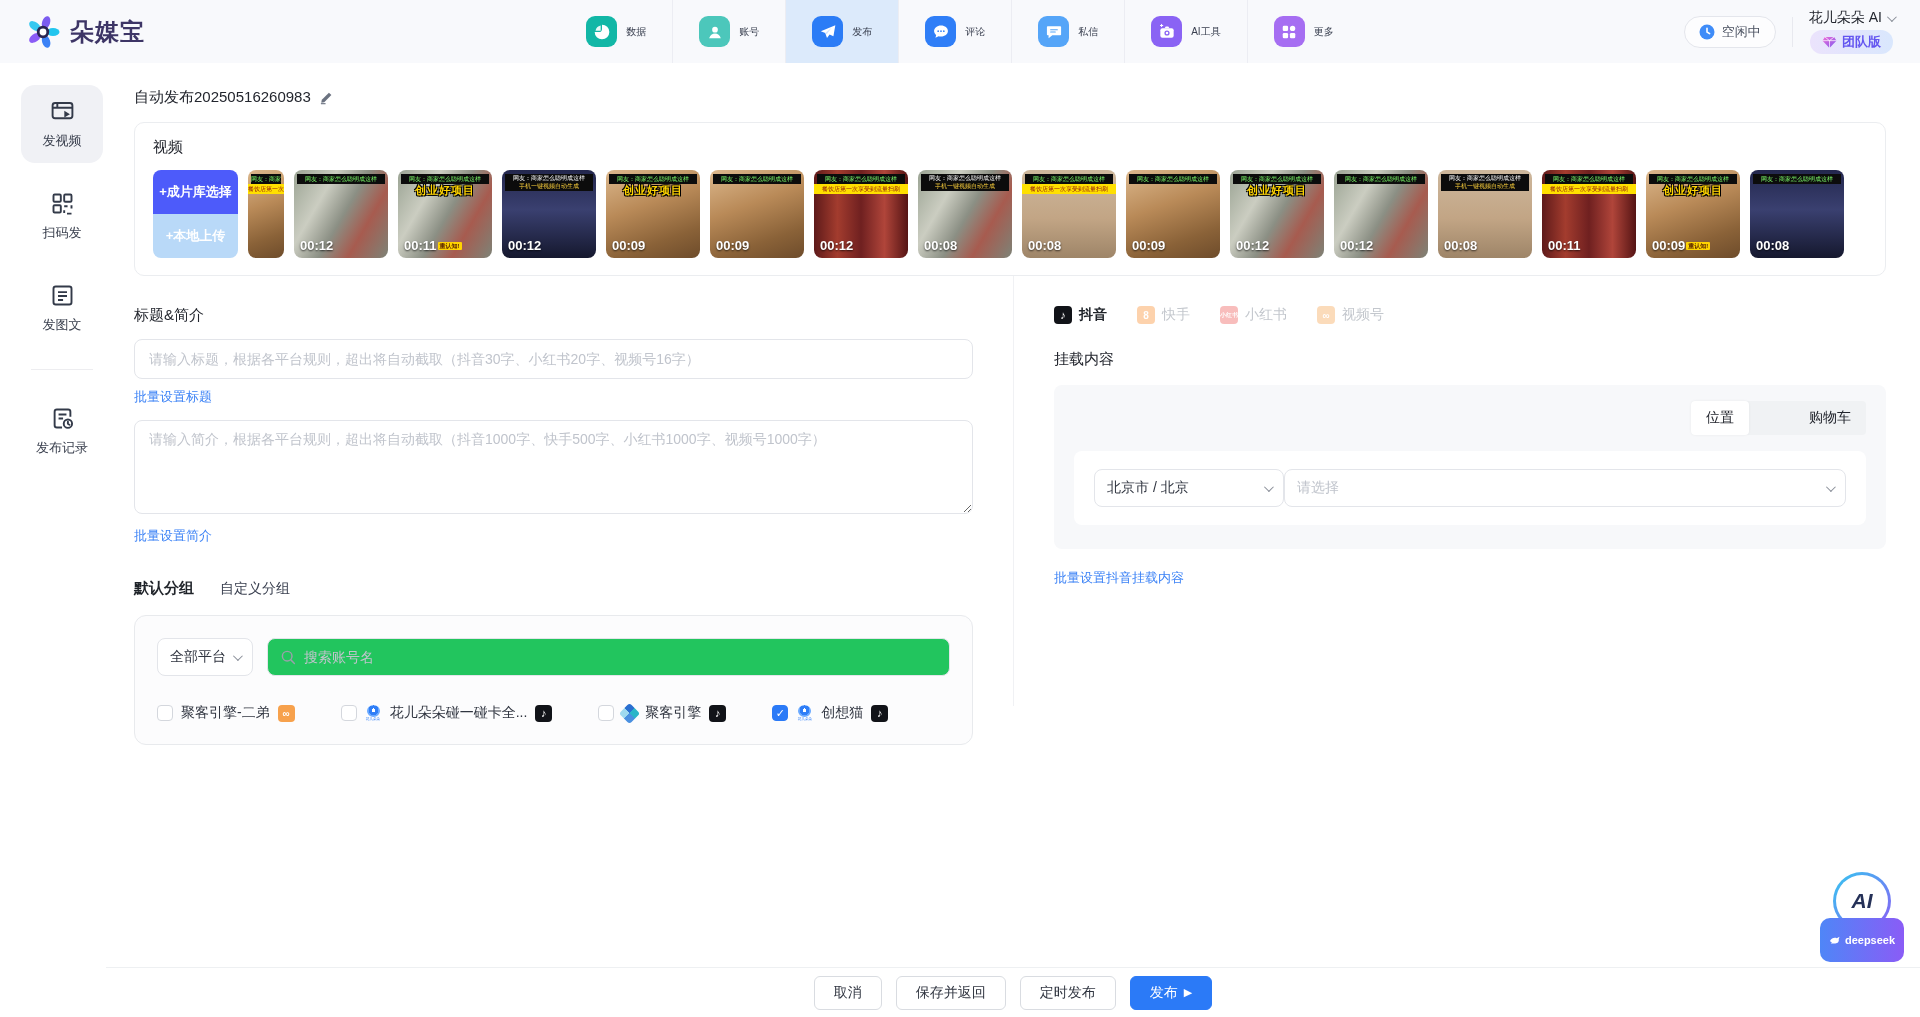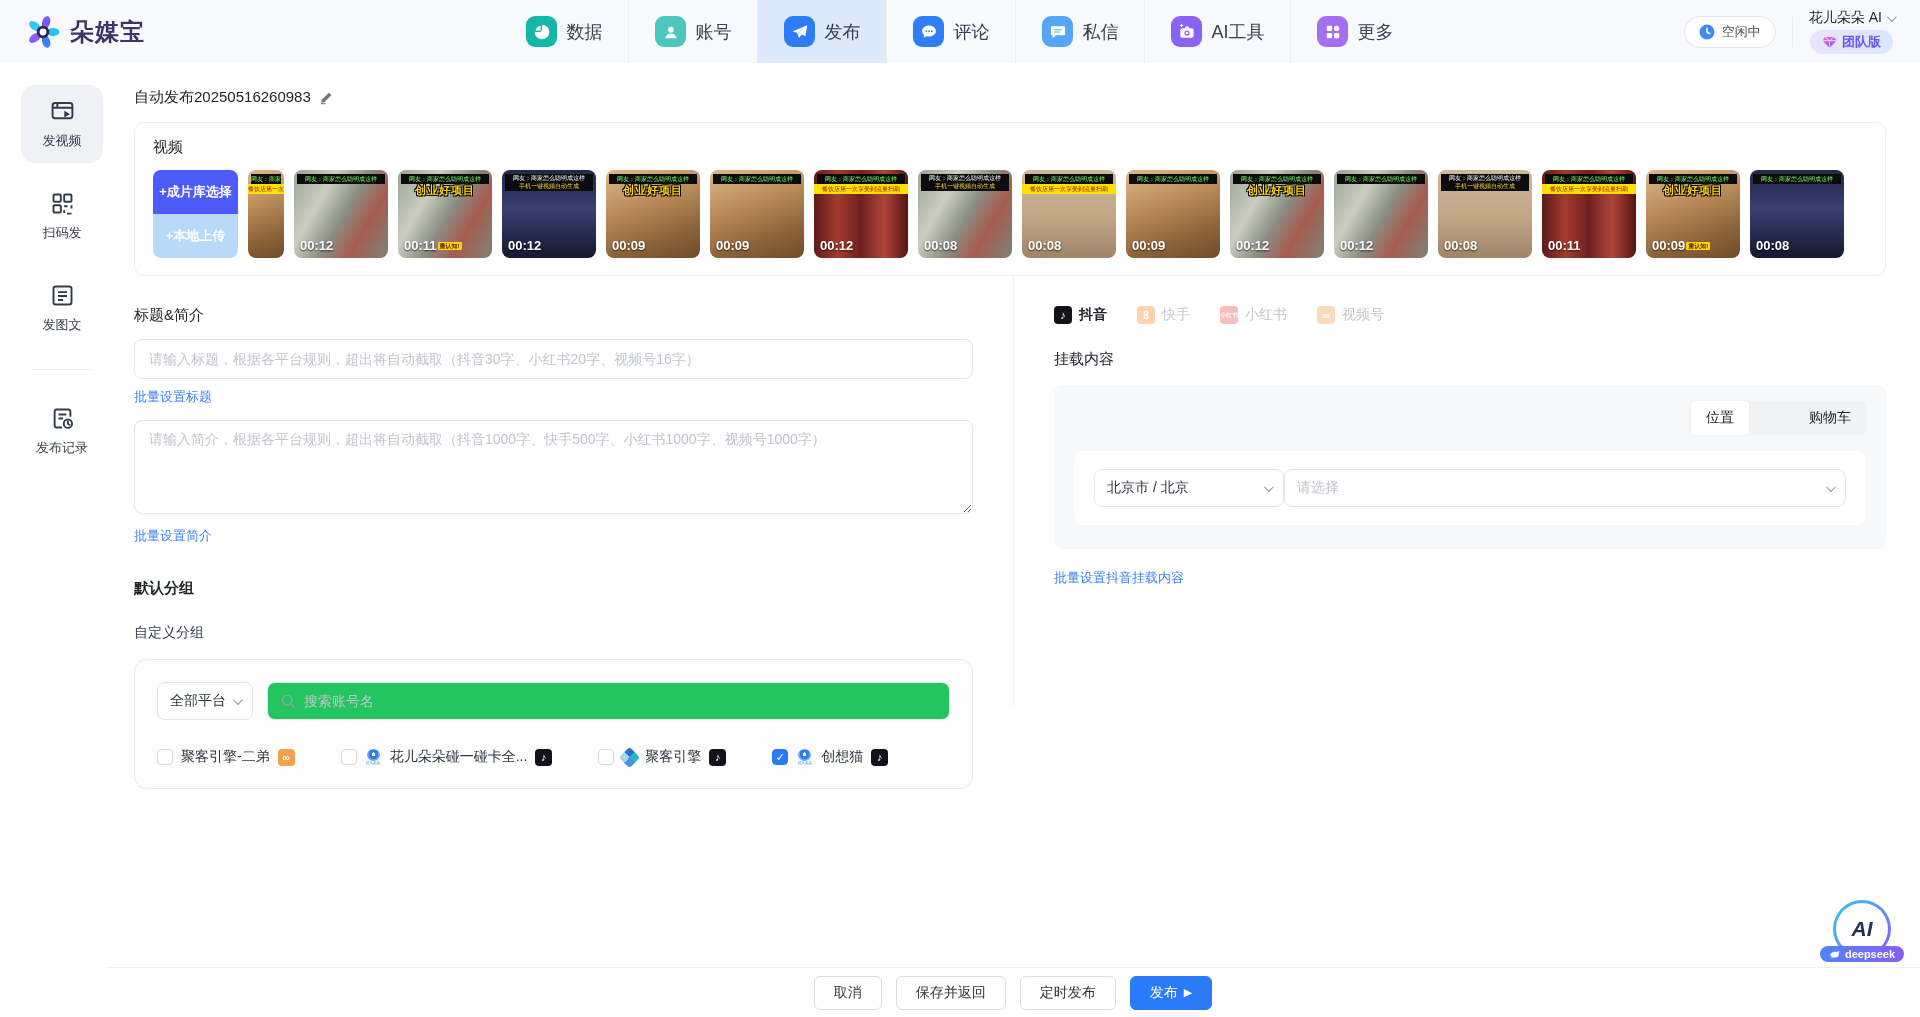--- a/index.html
+++ b/index.html
@@ -8,21 +8,21 @@
   
   .navbar { position:absolute; top:0; left:0; right:0; height:63px; background:#f8f9fc; display:flex; align-items:center; padding:0 26px; z-index:5; }
   .logo { display:flex; align-items:center; gap:10px; min-width:230px; }
   .logo-text { font-size:24px; font-weight:bold; color:#3d3566; letter-spacing:1px; }
   .nav { display:flex; align-items:stretch; height:63px; margin:0 auto; }
   .nav-item { position:relative; display:flex; align-items:center; gap:9px; padding:0 26px; cursor:pointer; }
   .nav-item + .nav-item { border-left:1px solid #ecedf3; }
   .nav-item.active { background:#dceafb; }
   .nav-ico { width:31px; height:31px; border-radius:9px; display:flex; align-items:center; justify-content:center; }
   .nav-ico svg { width:20px; height:20px; }
-  .nav-label { font-size:18px; color:#3a4050; }
+  .nav-label { font-size:10px; color:#3a4050; }
   .hot-badge { position:absolute; top:3px; left:30px; background:linear-gradient(90deg,#fb4a6b,#fb3d58); color:#fff; font-size:9px; font-weight:bold; font-style:italic; padding:2px 8px 2px 5px; border-radius:9px; display:flex; align-items:center; gap:2px; box-shadow:0 1px 3px rgba(251,61,88,.4); }
   .hot-badge svg { width:9px; height:9px; }
   .nav-right { display:flex; align-items:center; gap:16px; margin-left:20px; }
   .status-pill { display:flex; align-items:center; gap:7px; border:1px solid #e4e6ec; background:#fdfdfe; border-radius:17px; padding:6px 14px; font-size:13px; color:#4a5160; cursor:pointer; }
   .status-pill svg { width:16px; height:16px; }
   .nav-vline { width:1px; height:30px; background:#e8e9ef; }
   .account-block { display:flex; flex-direction:column; align-items:center; gap:3px; cursor:pointer; }
   .account-row { display:flex; align-items:center; gap:5px; font-size:14px; color:#23262e; }
   .chev { width:7px; height:7px; border-right:1.5px solid #8a8f99; border-bottom:1.5px solid #8a8f99; transform:rotate(45deg) translateY(-2px); display:inline-block; }
   .plan-pill { display:flex; align-items:center; gap:5px; background:linear-gradient(90deg,#ebe3fc,#d9e7fd); border-radius:12px; padding:3px 12px; font-size:13px; font-weight:bold; color:#6355f0; }
@@ -65,21 +65,21 @@
   .columns { display:flex; align-items:flex-start; }
   .col-left { width:839px; }
   .col-right { flex:1; margin-left:40px; border-left:1px solid #f0f1f4; padding-left:40px; min-height:430px; }
 
   .form-heading { margin-top:30px; font-size:15px; color:#23262e; }
   .text-input { margin-top:14px; width:100%; height:40px; border:1px solid #e3e5ea; border-radius:8px; padding:0 14px; font-size:14px; color:#303540; outline:none; font-family:inherit; }
   .text-input::placeholder, .textarea::placeholder { color:#c0c4cc; }
   .link { display:inline-block; margin-top:9px; font-size:13px; color:#3b82f6; cursor:pointer; }
   .textarea { margin-top:14px; width:100%; height:94px; border:1px solid #e3e5ea; border-radius:8px; padding:10px 14px; font-size:14px; color:#303540; outline:none; resize:vertical; font-family:inherit; }
 
-  .group-tabs { margin-top:34px; display:flex; gap:26px; align-items:flex-start;flex-direction:column; }
+  .group-tabs { margin-top:34px; display:flex; gap:26px; align-items:center; }
   .group-tab { font-size:14px; color:#3a4050; cursor:pointer; }
   .group-tab.active { font-weight:bold; font-size:15px; color:#1f2329; }
   .acct-panel { margin-top:17px; border:1px solid #e8eaed; border-radius:12px; background:#fcfcfd; padding:22px; }
   .acct-filter-row { display:flex; gap:14px; }
   .select { height:38px; border:1px solid #e3e5ea; border-radius:8px; background:#fff; display:flex; align-items:center; justify-content:space-between; padding:0 12px; font-size:14px; color:#303540; cursor:pointer; }
   .sel-platform { width:96px; }
   .search-box { flex:1; height:38px; border:1px solid #e3e5ea; border-radius:8px; background:#22c55e; display:flex; align-items:center; gap:8px; padding:0 12px; }
   .search-box svg { width:16px; height:16px; flex:0 0 auto; }
   .search-input { border:none; outline:none; flex:1; font-size:14px; color:#303540; font-family:inherit; background:transparent; }
   .search-input::placeholder { color:#c0c4cc; }
@@ -119,21 +119,21 @@
   
   .footer { position:absolute; left:106px; right:0; bottom:0; height:50px; background:#fff; border-top:1px solid #eef0f2; display:flex; align-items:center; justify-content:center; gap:14px; z-index:4; }
   .btn { height:34px; padding:0 19px; border:1px solid #d9dce1; border-radius:6px; background:#fff; font-size:14px; color:#303540; display:flex; align-items:center; gap:6px; cursor:pointer; font-family:inherit; }
   .btn.primary { background:#2b7af7; border-color:#2b7af7; color:#fff; }
   .btn.primary .play { font-size:11px; }
 
   
   .ai-widget { position:absolute; right:20px; bottom:55px; width:76px; display:flex; flex-direction:column; align-items:center; z-index:6; cursor:pointer; }
   .ai-circle { width:58px; height:58px; border-radius:50%; background:linear-gradient(135deg,#35c8f0,#8a5cf6); padding:3px; }
   .ai-circle-inner { width:100%; height:100%; border-radius:50%; background:#fff; display:flex; align-items:center; justify-content:center; font-size:21px; font-weight:bold; font-style:italic; color:#253158; }
-  .ai-pill { margin-top:-12px; background:linear-gradient(90deg,#4f86f7,#8a5cf6); border-radius:10px; padding:2px 9px; display:flex; align-items:center; gap:4px; color:#fff; font-size:11px; font-weight:bold; }
+  .ai-pill { margin-top:-12px; background:linear-gradient(90deg,#4f86f7,#8a5cf6); border-radius:10px; padding:16px 9px; display:flex; align-items:center; gap:4px; color:#fff; font-size:11px; font-weight:bold; }
   .ai-pill svg { width:12px; height:10px; }
   .green-dot { position:absolute; right:20px; bottom:16px; width:10px; height:10px; border-radius:50%; background:#1faa52; }
 </style>
 </head>
 <body>
 
 <div class="navbar">
   <div class="logo">
     <svg width="34" height="34" viewBox="0 0 34 34">
       <g>

